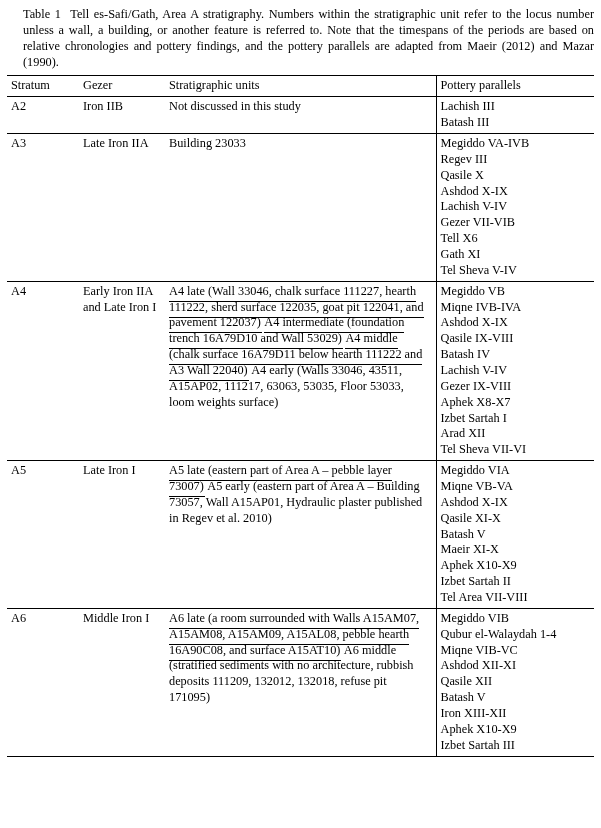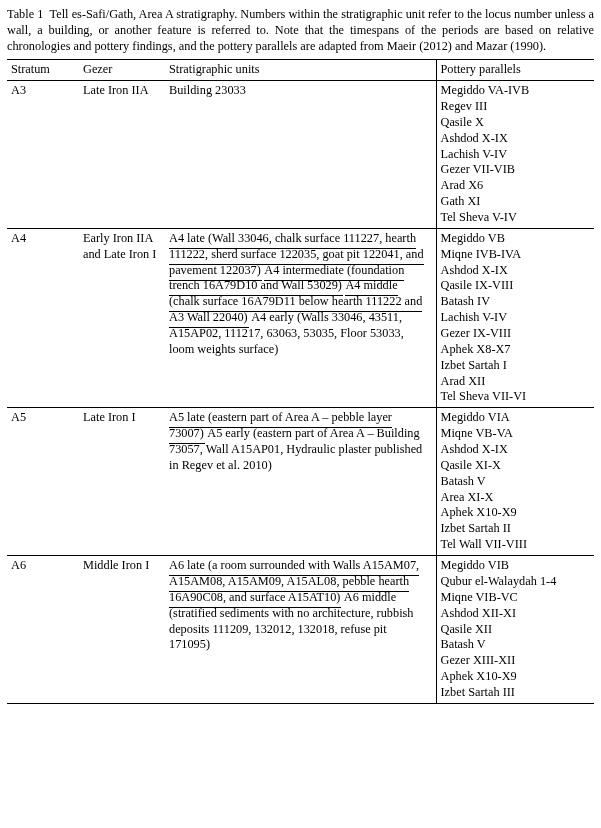--- a/index.html
+++ b/index.html
@@ -14,21 +14,21 @@
   }
   .page {
     width: 601px;
     box-sizing: border-box;
     padding: 6px 7px 0 7px;
   }
   .caption {
     font-size: 12.3px;
     line-height: 1.31;
     text-align: justify;
-    margin: 0 0 5px 0;
+    margin: 0 0 5px 16px;
   }
   .caption .lbl { }
   .caption .num { }
   table.strat {
     border-collapse: collapse;
     width: 587px;
     table-layout: fixed;
     font-size: 12.3px;
   }
   table.strat col.c1 { width: 72px; }
@@ -104,37 +104,50 @@
     <thead>
       <tr>
         <th>Stratum</th>
         <th>Gezer</th>
         <th>Stratigraphic units</th>
         <th class="vsep">Pottery parallels</th>
       </tr>
     </thead>
     <tbody>
 
+      <tr class="stratrow">
+        <td class="strat-label">A2</td>
+        <td class="strat-label">Iron IIB</td>
+        <td class="col3">
+          <span class="subunits">
+            <span class="sub">Not discussed in this study</span>
+          </span>
+        </td>
+        <td class="vsep pottery">
+          <div>Lachish III</div>
+          <div>Batash III</div>
+        </td>
+      </tr>
 
       <tr class="stratrow">
         <td class="strat-label">A3</td>
         <td class="strat-label">Late Iron IIA</td>
         <td class="midcell col3">
           <span class="subunits">
             <span class="sub">Building 23033</span>
           </span>
         </td>
         <td class="vsep pottery">
           <div>Megiddo VA-IVB</div>
           <div>Regev III</div>
           <div>Qasile X</div>
           <div>Ashdod X-IX</div>
           <div>Lachish V-IV</div>
           <div>Gezer VII-VIB</div>
-          <div>Arad X6</div>
+          <div>Tell X6</div>
           <div>Gath XI</div>
           <div>Tel Sheva V-IV</div>
         </td>
       </tr>
 
       <tr class="stratrow">
         <td class="strat-label">A4</td>
         <td class="strat-label">Early Iron IIA and Late Iron I</td>
         <td class="col3">
           <span class="subunits">
@@ -167,44 +180,44 @@
             <span class="sub">A5 late (eastern part of Area A – pebble layer 73007)</span>
             <span class="sub">A5 early (eastern part of Area A – Building 73057, Wall A15AP01, Hydraulic plaster published in Regev et al. 2010)</span>
           </span>
         </td>
         <td class="vsep pottery">
           <div>Megiddo VIA</div>
           <div>Miqne VB-VA</div>
           <div>Ashdod X-IX</div>
           <div>Qasile XI-X</div>
           <div>Batash V</div>
-          <div>Area XI-X</div>
+          <div>Maeir XI-X</div>
           <div>Aphek X10-X9</div>
           <div>Izbet Sartah II</div>
-          <div>Tel Wall VII-VIII</div>
+          <div>Tel Area VII-VIII</div>
         </td>
       </tr>
 
       <tr class="lastrow">
         <td class="strat-label">A6</td>
         <td class="strat-label">Middle Iron I</td>
         <td class="col3">
           <span class="subunits">
             <span class="sub">A6 late (a room surrounded with Walls A15AM07, A15AM08, A15AM09, A15AL08, pebble hearth 16A90C08, and surface A15AT10)</span>
             <span class="sub">A6 middle (stratified sediments with no architecture, rubbish deposits 111209, 132012, 132018, refuse pit 171095)</span>
           </span>
         </td>
         <td class="vsep pottery">
           <div>Megiddo VIB</div>
           <div>Qubur el-Walaydah 1-4</div>
           <div>Miqne VIB-VC</div>
           <div>Ashdod XII-XI</div>
           <div>Qasile XII</div>
           <div>Batash V</div>
-          <div>Gezer XIII-XII</div>
+          <div>Iron XIII-XII</div>
           <div>Aphek X10-X9</div>
           <div>Izbet Sartah III</div>
         </td>
       </tr>
 
     </tbody>
   </table>
 </div>
 
 </body></html>

